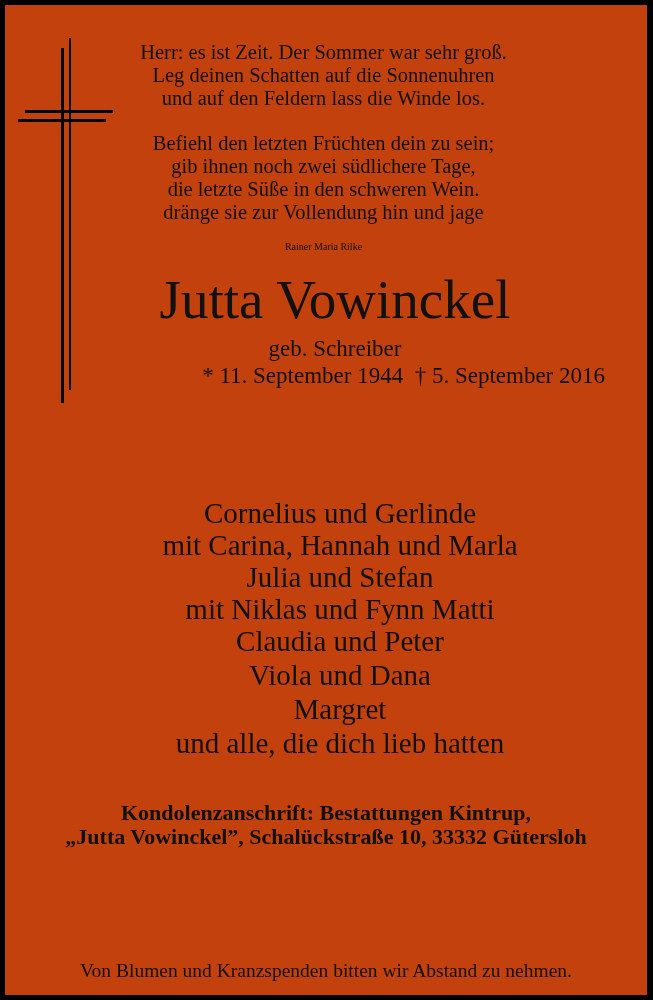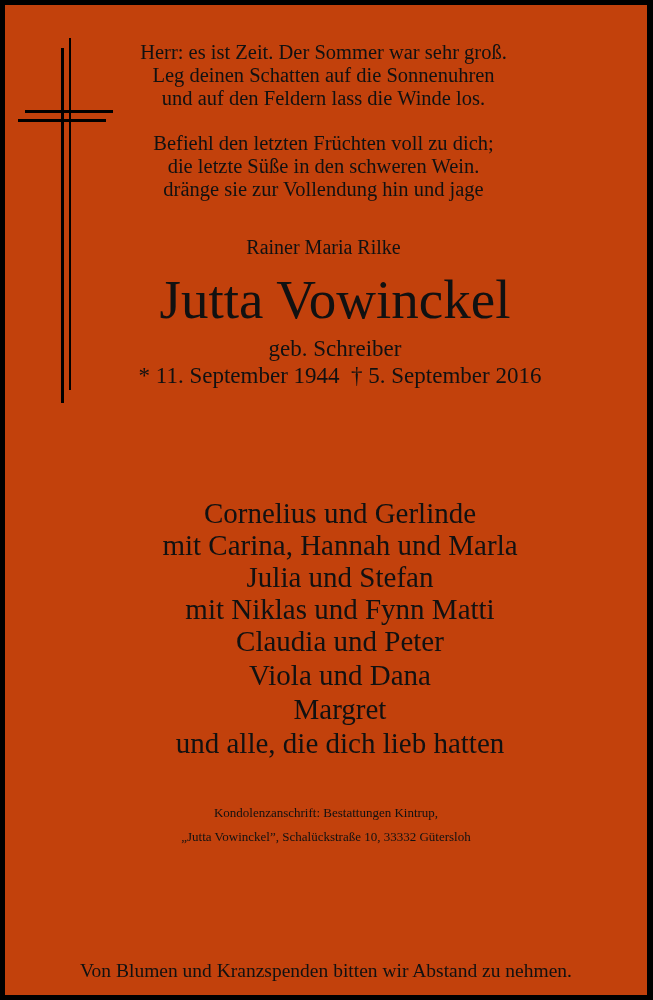--- a/index.html
+++ b/index.html
@@ -11,30 +11,30 @@
   }
   .cross-v1 { position: absolute; left: 56px; top: 43px; width: 3px; height: 355px; background: #000; }
   .cross-v2 { position: absolute; left: 64px; top: 33px; width: 2px; height: 352px; background: #000; }
   .cross-h1 { position: absolute; left: 20px; top: 105px; width: 88px; height: 3px; background: #000; }
   .cross-h2 { position: absolute; left: 13px; top: 114px; width: 88px; height: 3px; background: #000; }
 
   .block { position: absolute; text-align: center; }
   .poem { left: 100px; width: 437px; top: 36px; font-size: 20.5px; line-height: 23px; }
   .poem p { margin: 0; }
   .poem .stanza2 { margin-top: 22px; }
-  .author { left: 100px; width: 437px; top: 233px; font-size: 20px; line-height: 18px; }
+  .author { left: 100px; width: 437px; top: 233px; font-size: 10px; line-height: 18px; }
   .name { left: 90px; width: 480px; top: 262px; font-size: 55px; line-height: 66px; }
   .maiden { left: 90px; width: 480px; top: 331px; font-size: 23px; line-height: 26px; }
-  .dates { left: 70px; width: 530px; top: 357px; font-size: 23px; line-height: 28px; }
+  .dates { left: 70px; width: 530px; top: 357px; font-size: 23px; line-height: 28px; text-align: right; }
   .intro { left: 70px; width: 530px; top: 422px; font-size: 21px; line-height: 25px; }
   .intro p { margin: 0; }
   .family { left: 70px; width: 530px; top: 491px; font-size: 29px; line-height: 34px; }
   .family p { margin: 0; }
   .family p.tight { line-height: 30px; }
-  .condolence { left: 10px; width: 622px; top: 796px; font-size: 13px; line-height: 24px; }
+  .condolence { left: 10px; width: 622px; top: 796px; font-size: 22px; line-height: 24px; font-weight: bold; }
   .condolence p { margin: 0; }
   .service { left: 10px; width: 622px; top: 863px; font-size: 19.5px; line-height: 22.5px; }
   .service p { margin: 0; }
   .flowers { left: 10px; width: 622px; top: 954px; font-size: 19.5px; line-height: 24px; }
 </style>
 </head>
 <body>
 
 <div class="frame">
 
@@ -42,21 +42,22 @@
     <div class="cross-v1"></div>
     <div class="cross-v2"></div>
     <div class="cross-h1"></div>
     <div class="cross-h2"></div>
   </div>
 
   <div class="block poem">
     <p>Herr: es ist Zeit. Der Sommer war sehr groß.</p>
     <p>Leg deinen Schatten auf die Sonnenuhren</p>
     <p>und auf den Feldern lass die Winde los.</p>
-    <p class="stanza2">Befiehl den letzten Früchten voll zu dich;</p>
+    <p class="stanza2">Befiehl den letzten Früchten dein zu sein;</p>
+    <p>gib ihnen noch zwei südlichere Tage,</p>
     <p>die letzte Süße in den schweren Wein.</p>
     <p>dränge sie zur Vollendung hin und jage</p>
   </div>
 
   <div class="block author">Rainer Maria Rilke</div>
 
   <div class="block name">Jutta Vowinckel</div>
   <div class="block maiden">geb. Schreiber</div>
   <div class="block dates" style="white-space: pre;">* 11. September 1944  † 5. September 2016</div>
 

